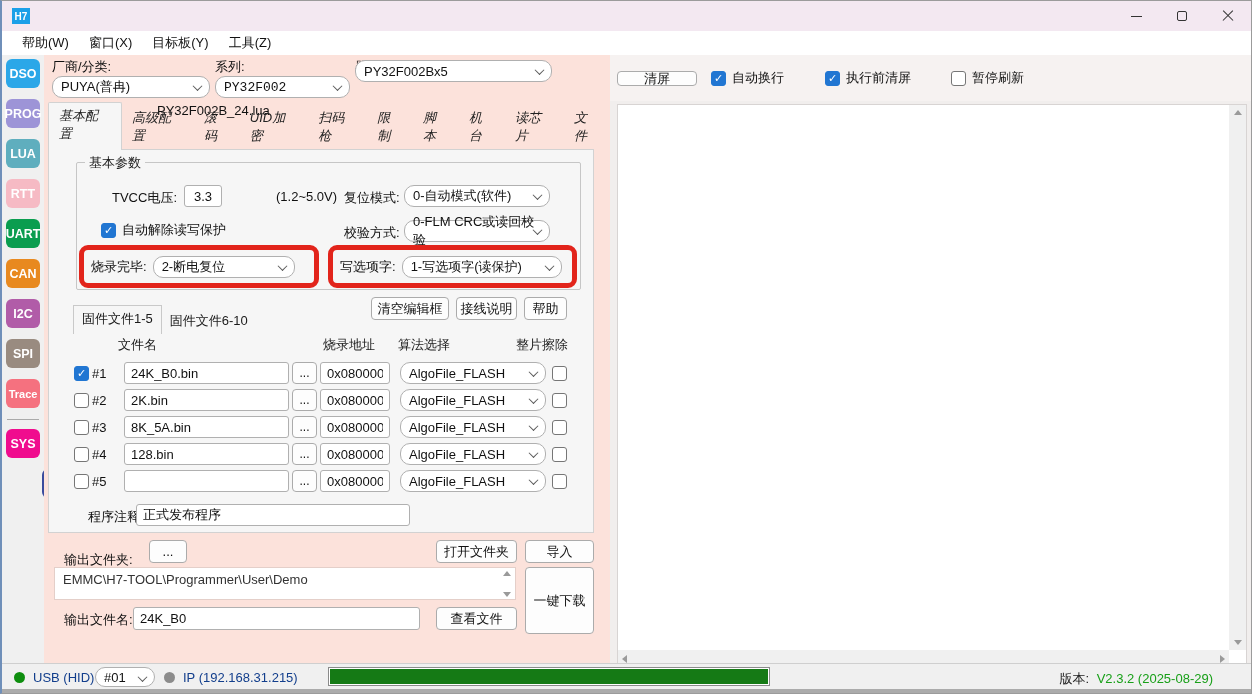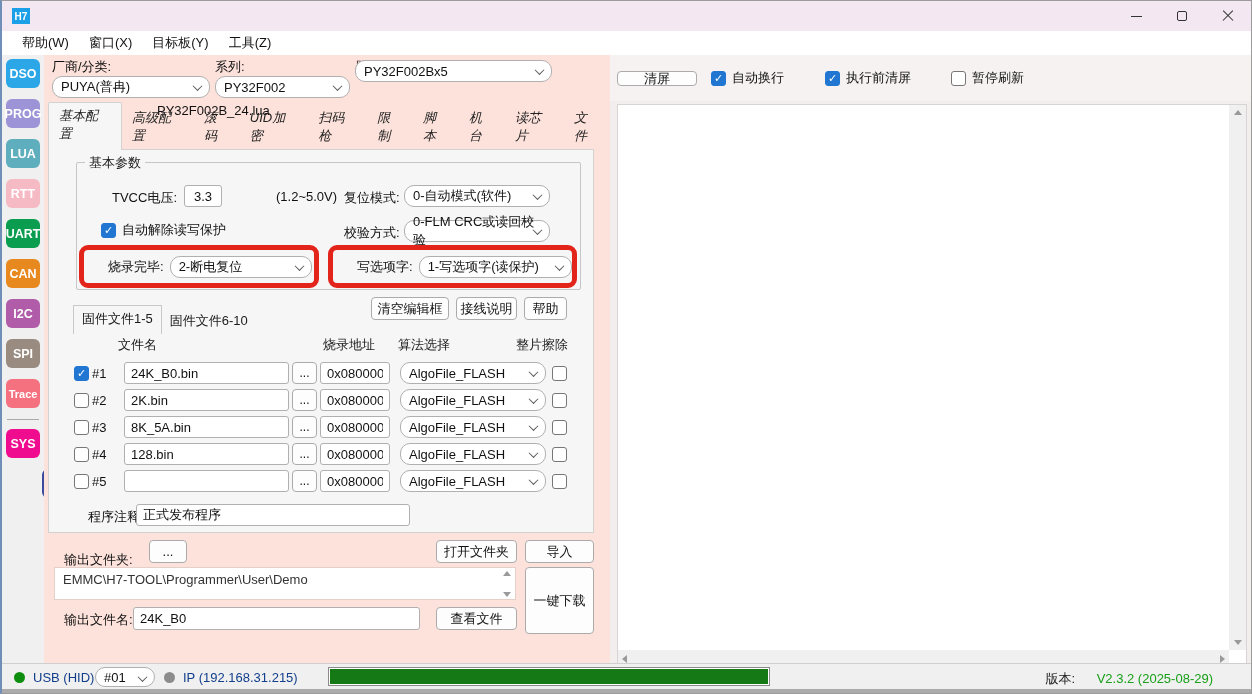--- a/index.html
+++ b/index.html
@@ -39,21 +39,21 @@
   .btn { background:#FDFDFD; border:1px solid #ababab; border-radius:4px; display:flex; align-items:center; justify-content:center; font-size:13px; color:#111; }
   .cb { width:15px; height:15px; background:#fff; border:1px solid #767676; border-radius:3px; display:inline-flex; align-items:center; justify-content:center; flex:none; }
   .cb.checked { background:#2176D2; border-color:#2176D2; color:#fff; font-size:11px; }
   .cb.checked::after { content:"✓"; }
 
   
   .dev-label-vendor { position:absolute; left:8px; top:3px; }
   .dev-label-series { position:absolute; left:171px; top:3px; }
   .dev-label-part { position:absolute; left:311px; top:3px; }
   .combo-vendor { position:absolute; left:8px; top:21px; width:158px; }
-  .combo-series { position:absolute; left:171px; top:21px; width:135px; }
+  .combo-series { position:absolute; left:171px; top:21px; width:135px;font-family:Liberation Mono, monospace; }
   .combo-part { position:absolute; left:311px; top:5px; width:197px;text-align:right; }
   .dev-swd { position:absolute; left:14px; top:48px; }
   .dev-lua { position:absolute; left:113px; top:48px; }
 
   
   .cfg-tabs { position:absolute; left:4px; top:69px; display:flex; align-items:flex-end; height:26px; }
   .cfg-tab { padding:4px 10px 5px 10px; font-size:13px; color:#222;font-style:italic; }
   .cfg-tab.selected { background:#F6F6F6; border:1px solid #d2d2d2; border-bottom:none; padding-bottom:7px; border-radius:2px 2px 0 0; position:relative; z-index:2; }
 
   .tab-page { position:absolute; left:4px; top:94px; width:546px; height:384px; background:#F6F6F6; border:1px solid #d2d2d2; }
@@ -65,21 +65,21 @@
   .g-tvcc-input { position:absolute; left:107px; top:22px; width:38px; text-align:center; }
   .g-tvcc-range { position:absolute; left:155px; top:26px;margin-left:44px; }
   .g-reset-lbl { position:absolute; left:267px; top:26px; }
   .g-reset-combo { position:absolute; left:327px; top:22px; width:146px; }
   .g-unlock { position:absolute; left:24px; top:58px; display:flex; align-items:center; gap:6px; }
   .g-verify-lbl { position:absolute; left:267px; top:61px; }
   .g-verify-combo { position:absolute; left:327px; top:57px; width:146px; }
   .hl-box { position:absolute; border:5px solid #E2241B; border-radius:9px; height:43px; display:flex; align-items:center; }
   .hl-finish { left:2px; top:82px; width:240px; }
   .hl-option { left:251px; top:82px; width:249px; }
-  .hl-box .lbl { margin-left:24px; }
+  .hl-box .lbl { margin-left:7px; }
   .hl-finish .combo { margin-left:6px; width:142px; }
   .hl-option .combo { margin-left:6px; width:160px; }
 
   
   .btn-clear-edit { position:absolute; left:322px; top:147px; width:78px; height:23px; }
   .btn-wiring { position:absolute; left:407px; top:147px; width:61px; height:23px; }
   .btn-help { position:absolute; left:475px; top:147px; width:43px; height:23px; }
 
   
   .fw-tabs { position:absolute; left:24px; top:155px; display:flex; align-items:flex-end; }
@@ -131,21 +131,21 @@
   .statusbar { position:absolute; left:0; right:0; bottom:4px; height:26px; background:#F0F0F0; border-top:1px solid #cfcfcf; }
   .dot { width:11px; height:11px; border-radius:50%; display:inline-block; }
   .sb-usb-dot { position:absolute; left:12px; top:8px; }
   .sb-usb { position:absolute; left:31px; top:6px; color:#123E8C; font-size:13px; }
   .sb-chan { position:absolute; left:93px; top:3px; width:60px; height:20px; }
   .sb-ip-dot { position:absolute; left:162px; top:8px; }
   .sb-ip { position:absolute; left:181px; top:6px; color:#123E8C; font-size:13px; }
   .progress { position:absolute; left:326px; top:3px; width:442px; height:19px; background:#fff; border:1px solid #8a8a8a; padding:1px; }
   .progress-fill { height:100%; width:100%; }
   .sb-version { position:absolute; right:38px; top:6px; font-size:13px; color:#222; }
-  .sb-version .ver-val { margin-left:18px; }
+  .sb-version .ver-val { margin-left:4px; }
   .bottom-strip { position:absolute; left:0; right:0; bottom:0; height:4px; background:#ABABAB; }
 </style>
 </head>
 <body>
 
 <div class="window">
 
   <div class="titlebar">
     <div class="app-icon">H7</div>
     <div class="win-controls">

